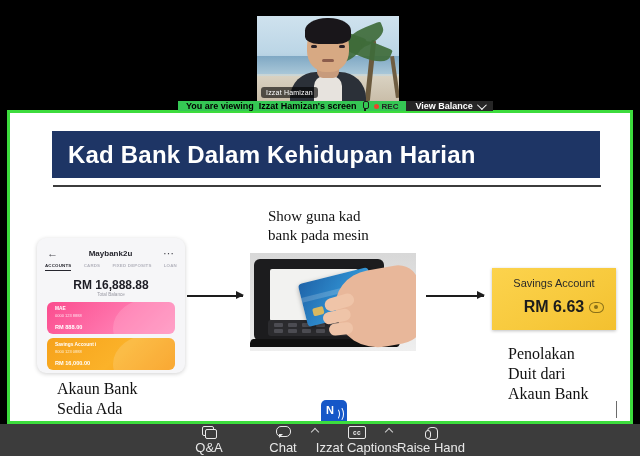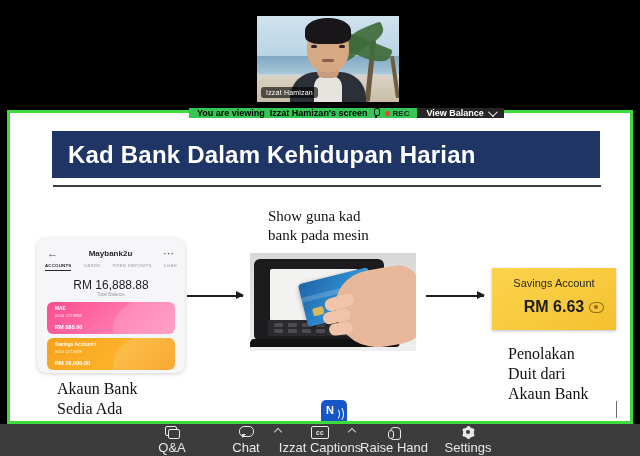--- a/index.html
+++ b/index.html
@@ -24,21 +24,21 @@
   .p-shirt{position:absolute;left:50%;transform:translateX(-50%);bottom:0;width:28px;height:26px;background:#e7e3de;border-radius:10px 10px 0 0;}
   .p-neck{position:absolute;left:50%;transform:translateX(-50%);bottom:24px;width:22px;height:16px;background:#c79b7c;border-radius:6px;}
   .p-head{position:absolute;left:50%;transform:translateX(-50%);bottom:30px;width:42px;height:48px;background:#d7a983;border-radius:46% 46% 44% 44%;}
   .p-hair{position:absolute;left:50%;transform:translateX(-50%);bottom:58px;width:46px;height:26px;background:#19161a;border-radius:48% 48% 30% 30%;}
   .p-eye{position:absolute;width:6px;height:3px;background:#2a2025;border-radius:2px;bottom:54px;}
   .p-eye.l{left:21px;} .p-eye.r{right:21px;}
   .p-mouth{position:absolute;left:50%;transform:translateX(-50%);bottom:40px;width:12px;height:3px;background:#8c5d4c;border-radius:2px;}
   .name-tag{position:absolute;left:4px;bottom:4px;background:rgba(0,0,0,.62);color:#fff;font-size:7px;padding:2px 5px;border-radius:3px;letter-spacing:.2px;}
 
   
-  .share-bar{position:absolute;left:178px;top:101px;height:17px;display:flex;align-items:flex-end;z-index:8;margin-left:11px;}
+  .share-bar{position:absolute;left:178px;top:101px;height:17px;display:flex;align-items:flex-start;z-index:8;}
   .share-green{display:flex;align-items:center;background:#35c754;color:#000;font-size:9px;font-weight:bold;padding:0 8px;gap:5px;white-space:nowrap;}
   .share-green .who{font-weight:bold;}
   .share-green .viewing{font-weight:bold;}
   .mini-ico{display:inline-block;width:7px;height:10px;position:relative;}
   .mini-ico::before{content:"";position:absolute;left:1px;top:0;width:4px;height:6px;border:1.4px solid #1a1a1a;border-radius:2px;}
   .mini-ico::after{content:"";position:absolute;left:2px;bottom:0;width:2px;height:3px;background:#1a1a1a;}
   .rec{display:flex;align-items:center;gap:3px;font-size:8px;color:#222;font-weight:bold;}
   .rec-dot{width:5px;height:5px;border-radius:50%;background:#e8452c;}
   .view-opt{display:flex;align-items:center;gap:4px;background:#262626;color:#fff;font-size:9px;font-weight:bold;padding:0 9px;white-space:nowrap;}
   .chev{display:inline-block;width:6px;height:6px;border-right:1.4px solid #fff;border-bottom:1.4px solid #fff;transform:rotate(45deg) translateY(-2px);}
@@ -53,21 +53,21 @@
 
   
   .phone{position:absolute;left:27px;top:125px;width:148px;height:135px;background:#f6f6f8;border-radius:9px;box-shadow:0 1px 4px rgba(0,0,0,.18);overflow:hidden;}
   .ph-head{position:absolute;left:0;top:7px;width:100%;height:16px;display:flex;align-items:center;justify-content:space-between;padding:0 10px;box-sizing:border-box;}
   .ph-back{font-size:11px;color:#4a4a52;line-height:1;}
   .ph-title{font-size:8px;font-weight:bold;color:#26262e;}
   .ph-dots{font-size:11px;color:#4a4a52;letter-spacing:1px;line-height:1;}
   .ph-tabs{position:absolute;left:0;top:25px;width:100%;display:flex;justify-content:space-between;padding:0 8px;box-sizing:border-box;}
   .ph-tab{font-size:4.4px;font-weight:bold;color:#b3b3bd;letter-spacing:.2px;}
   .ph-tab.on{color:#26262e;border-bottom:1.2px solid #26262e;padding-bottom:2px;}
-  .ph-bal{position:absolute;left:0;top:40px;width:100%;text-align:center;font-size:12px;font-weight:normal;color:#1c1c24;}
+  .ph-bal{position:absolute;left:0;top:40px;width:100%;text-align:center;font-size:12px;font-weight:bold;color:#1c1c24;}
   .ph-sub{position:absolute;left:0;top:54px;width:100%;text-align:center;font-size:4.6px;color:#9a9aa4;}
   .acct{position:absolute;left:10px;width:128px;height:32px;border-radius:6px;overflow:hidden;}
   .acct.pink{top:64px;background:linear-gradient(135deg,#fb4c8e,#ff7ab0 60%,#ff92bf);}
   .acct.orange{top:100px;background:linear-gradient(135deg,#f6a21b,#fbb229 55%,#f99a12);}
   .acct .swirl{position:absolute;right:-18px;bottom:-24px;width:80px;height:60px;border-radius:50%;background:rgba(255,255,255,.14);}
   .acct .nm{position:absolute;left:8px;top:4px;font-size:4.8px;font-weight:bold;color:#fff;}
   .acct .no{position:absolute;left:8px;top:11px;font-size:4px;color:rgba(255,255,255,.82);}
   .acct .amt{position:absolute;left:8px;bottom:4px;font-size:5.6px;font-weight:bold;color:#fff;}
 
   
@@ -294,27 +294,15 @@
         </span>
       <span class="lb">Izzat Captions</span>
       <span class="tb-caret"></span>
     </div>
     <div class="tb-item">
       <span class="ic">
           <span class="ico-hand"></span>
         </span>
       <span class="lb">Raise Hand</span>
     </div>
-    <div class="tb-item">
-      <span class="ic">
-        <span class="ico-gear">
-            <span class="gt"></span>
-            <span class="gt gt2"></span>
-            <span class="gt gt3"></span>
-            <span class="gc"></span>
-            <span class="gh"></span>
-          </span>
-      </span>
-      <span class="lb">Settings</span>
-    </div>
   </div>
 
 </div>
 
 </body></html>

